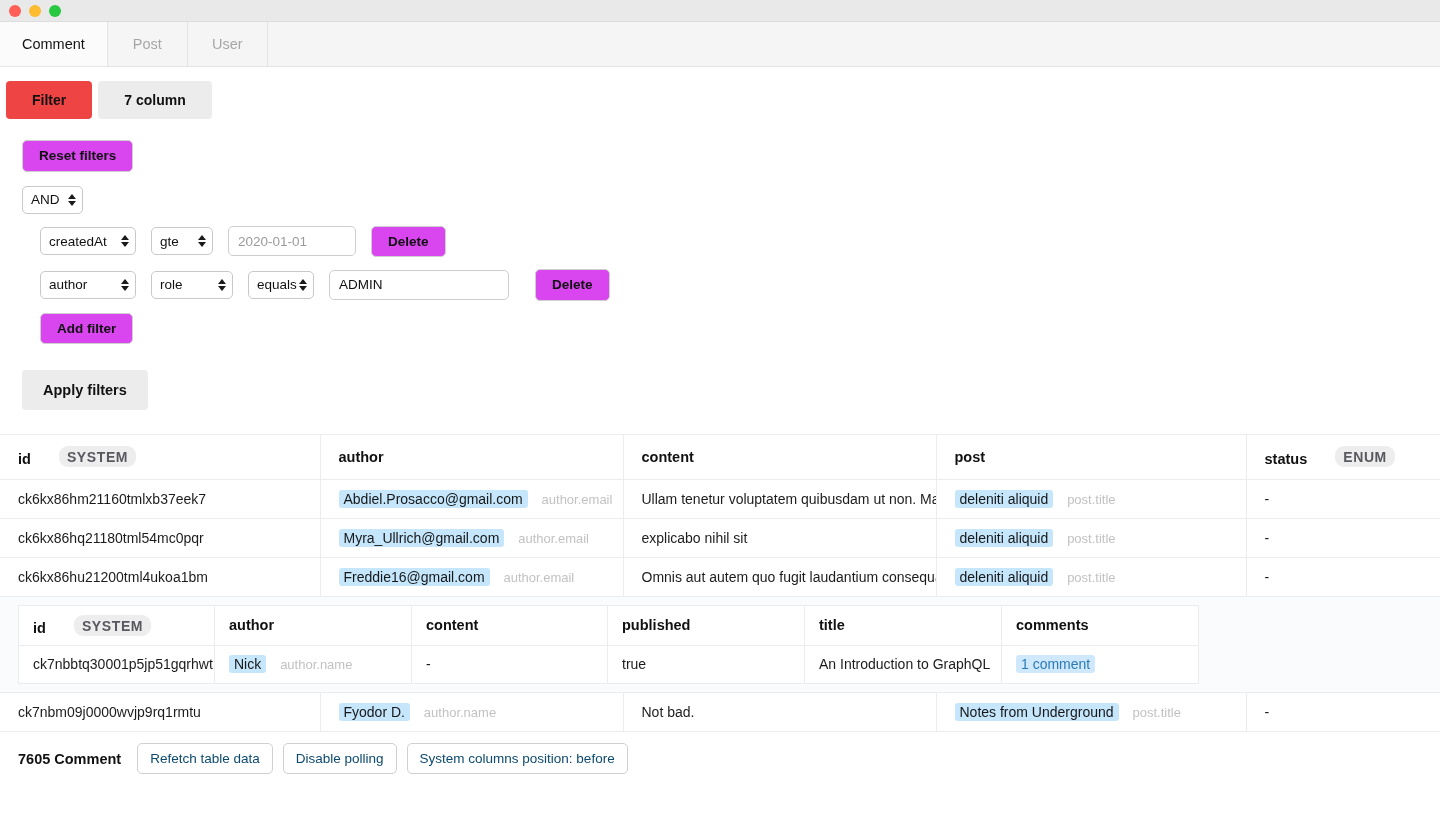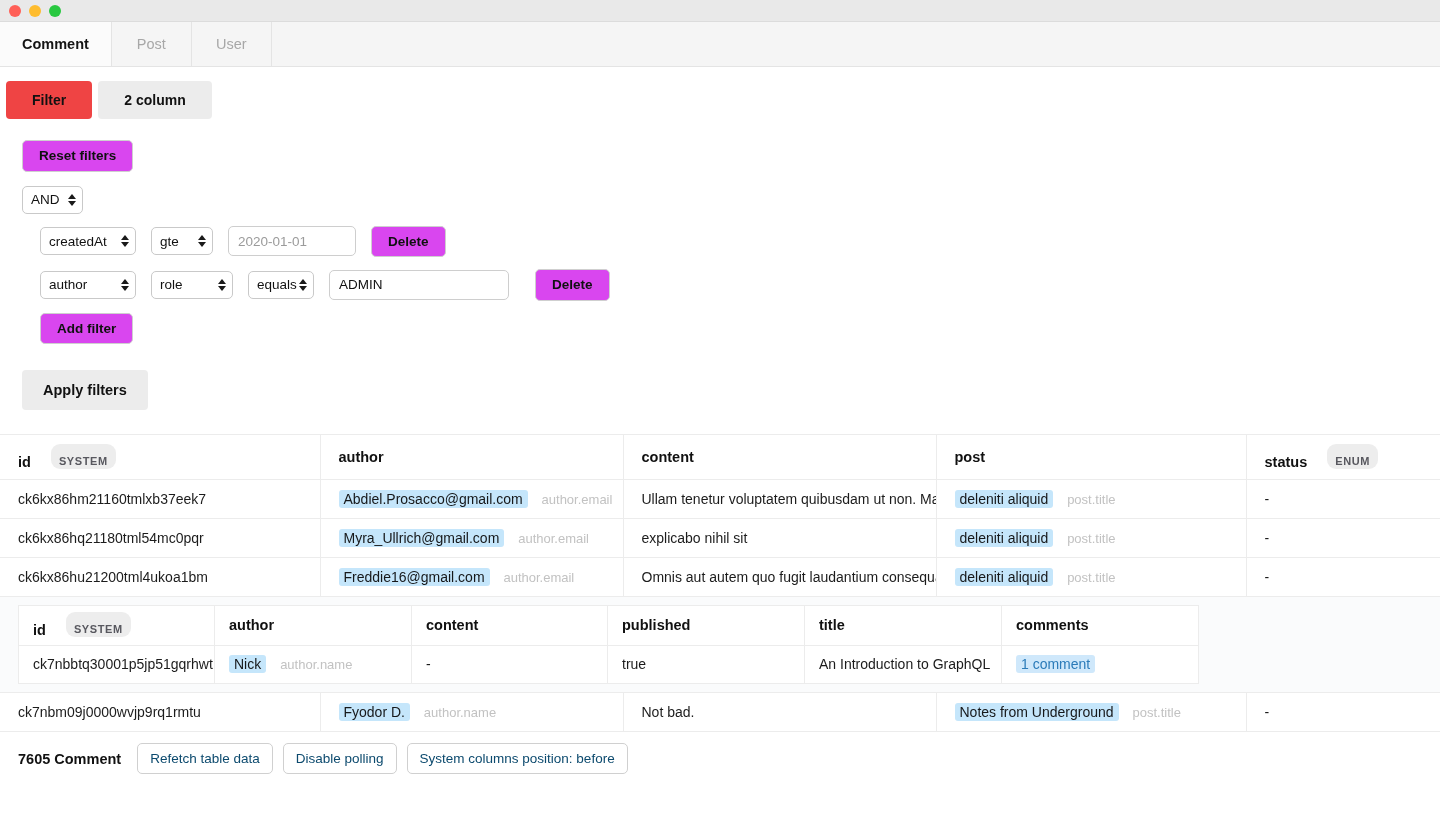--- a/index.html
+++ b/index.html
@@ -41,21 +41,21 @@
     padding: 0 22px;
     font-size: 14.5px;
     color: #a7a7a7;
     border-right: 1px solid #e4e4e4;
     cursor: default;
     min-width: 80px;
   }
   .tab.active {
     background: #fbfbfb;
     color: #141414;
-    font-weight: bold;
+    font-weight: normal;
   }
   .tabfill { flex: 1; }
 
   
   .toolbar {
     padding: 14px 0 13px 6px;
     display: flex;
     gap: 6px;
     background: #fff;
   }
@@ -175,28 +175,28 @@
   .maintable td {
     height: 39px;
     padding: 0 0 0 18px;
     font-size: 14px;
     color: #1c1c1c;
   }
   .maintable tr td:last-child, .maintable tr th:last-child { border-right: none; }
 
   .badge-sys {
     display: inline-block;
-    margin-left: 16px;
+    margin-left: 24px;
     background: #ededed;
     color: #58585f;
-    font-size: 11px;
+    font-size: 14px;
     font-weight: bold;
     letter-spacing: 0.6px;
     border-radius: 9px;
-    padding: 11px 8px 2px;
+    padding: 3px 8px 2px;
     vertical-align: 2px;
   }
   .hl {
     display: inline-block;
     background: #c5e6fb;
     color: #16181a;
     border-radius: 3px;
     padding: 1px 5px;
   }
   .hl.soft { background: #cfe8fb; color: #2b7bb9; }
@@ -301,21 +301,21 @@
       <span>Post</span>
     </div>
   <div class="tab">
       <span>User</span>
     </div>
   <div class="tabfill"></div>
 </div>
 
 <div class="toolbar">
   <button class="tbtn on">Filter</button>
-  <button class="tbtn off">2 column</button>
+  <button class="tbtn off">7 column</button>
 </div>
 
 <div class="filter-panel">
 
   <button class="wbtn">Reset filters</button>
 
   <div class="row-logic">
     <span class="sel">
       <span>AND</span>
       <span class="arrows">

